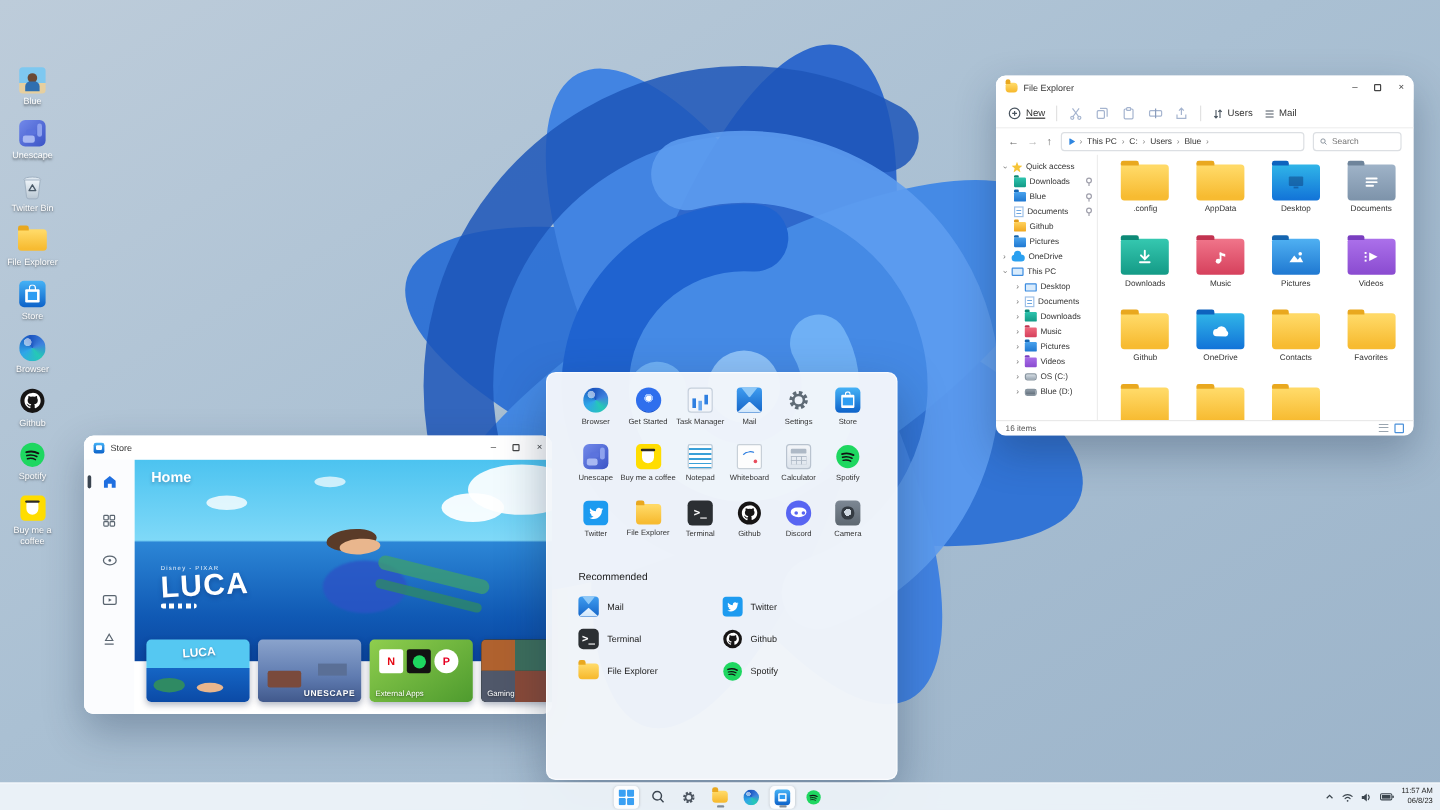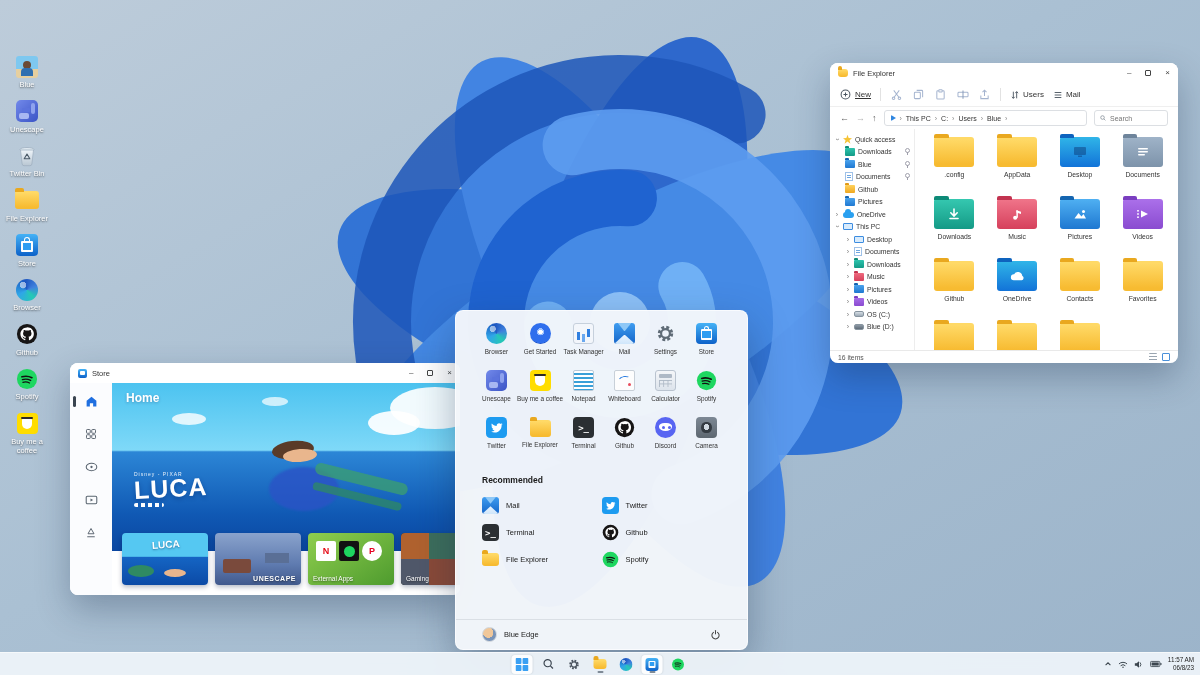--- a/index.html
+++ b/index.html
@@ -241,21 +241,21 @@
   .sm-title { font-size:8.5px; font-weight:bold; color:#1b1b1b; }
   .allapps { margin-left:auto; display:flex; align-items:center; gap:3px; background:#fdfdfd;
     border:1px solid #d4d9df; border-radius:3px; padding:2.5px 7px; font-size:6.8px; color:#333;
     box-shadow:0 1px 1px rgba(0,0,0,.05); }
   .sm-grid { margin-top:9px; padding:0 20px; display:grid; grid-template-columns:repeat(6,1fr);
     grid-auto-rows:47px; }
   .tile { display:flex; flex-direction:column; align-items:center; padding-top:3px; }
   .tile .ic, .tile > svg, .tile .fold { width:21px; height:21px; }
   .tile .fold { height:17px; margin-top:3px; }
   .tile .tl { margin-top:3.5px; font-size:6.4px; color:#333; white-space:nowrap; }
-  .sm-rec-title { padding:14px 26px 0 26px; font-size:8.5px; font-weight:bold; color:#1b1b1b; }
+  .sm-rec-title { padding:14px 26px 0 26px; font-size:8.5px; font-weight:normal; color:#1b1b1b; }
   .rec-grid { margin-top:7px; padding:0 26px; display:grid; grid-template-columns:1fr 1fr;
     grid-auto-rows:27px; }
   .rec-item { display:flex; align-items:center; gap:7px; }
   .rec-item .ic, .rec-item > svg, .rec-item .fold { width:17px; height:17px; }
   .rec-item .fold { height:13px; }
   .rec-item .rl { font-size:7.5px; color:#222; }
   .sm-footer { position:absolute; left:0; right:0; bottom:0; height:30px; border-top:1px solid #dadfe5;
     display:flex; align-items:center; padding:0 26px; gap:7px; }
   .avatar { width:15px; height:15px; border-radius:50%;
     background:radial-gradient(circle at 40% 35%, #f0c79a 0 45%, #7a94b8 46%); border:1px solid #cfd5db; }
@@ -903,30 +903,20 @@
         <g fill="none" stroke="#121212" stroke-linecap="round">
           <path d="M6.5 9.6c3.8-1.1 7.6-.7 10.9 1" stroke-width="1.8"></path>
           <path d="M7 12.7c3.1-.9 6.3-.5 9 .9" stroke-width="1.5"></path>
           <path d="M7.5 15.6c2.6-.7 5.1-.4 7.3.8" stroke-width="1.3"></path>
           </g>
         </svg>
       <span class="rl">Spotify</span>
     </div>
   </div>
 
-  <div class="sm-footer">
-    <span class="avatar"></span>
-    <span class="user-name">Blue Edge</span>
-    <span class="power">
-      <svg width="11" height="11" viewBox="0 0 14 14" fill="none" stroke="#444" stroke-width="1.3" stroke-linecap="round">
-        <path d="M4.4 4.2a4.6 4.6 0 105.2 0"></path>
-          <path d="M7 1.8v4.4"></path>
-        </svg>
-    </span>
-  </div>
 </div>
 
 <div id="taskbar">
   <div class="tb-center">
     <span class="tbtn active">
       <svg width="13" height="13" viewBox="0 0 14 14">
         <rect x="0" y="0" width="6.4" height="6.4" rx="1" fill="#3aa0f3"></rect>
         <rect x="7.6" y="0" width="6.4" height="6.4" rx="1" fill="#3aa0f3"></rect>
         <rect x="0" y="7.6" width="6.4" height="6.4" rx="1" fill="#3aa0f3"></rect>
         <rect x="7.6" y="7.6" width="6.4" height="6.4" rx="1" fill="#3aa0f3"></rect>

